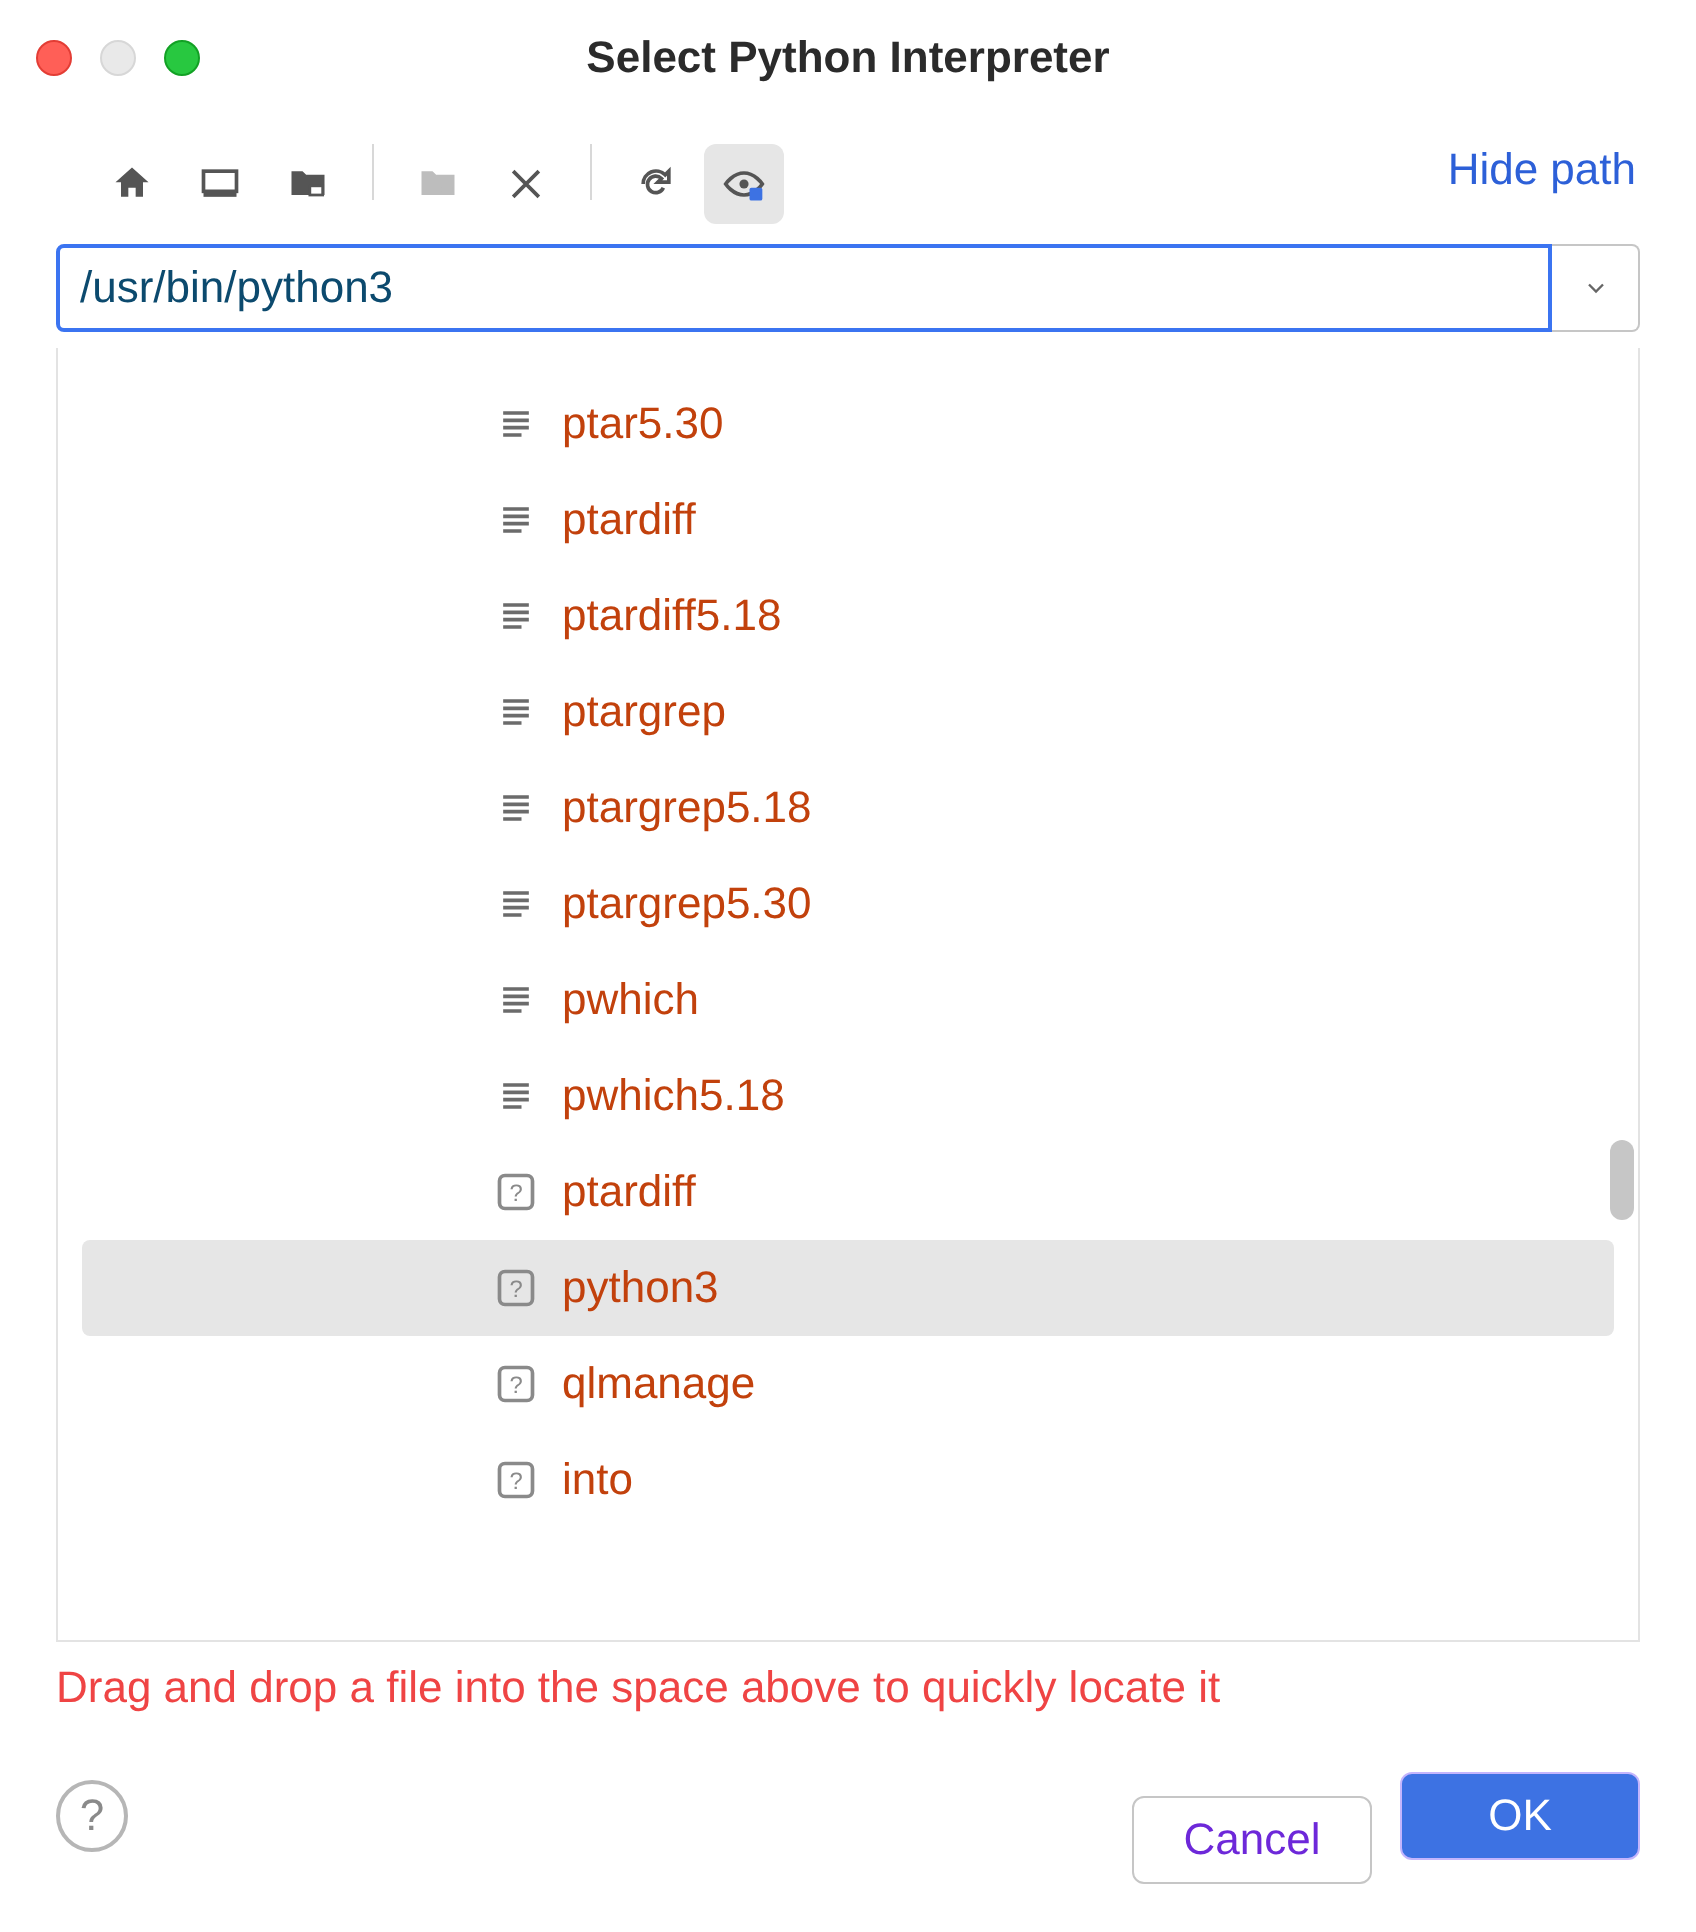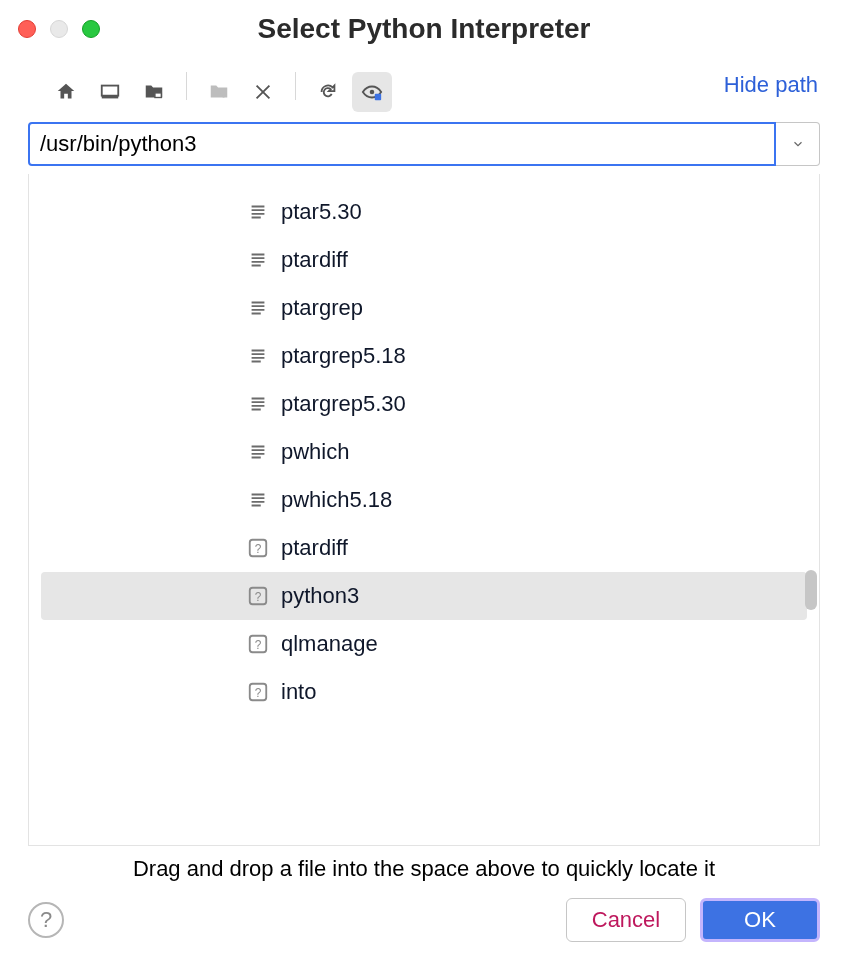--- a/index.html
+++ b/index.html
@@ -35,21 +35,21 @@
       width: 18px;
       height: 18px;
       border-radius: 50%;
     }
     .tl-red { background: #ff5f57; border:1px solid #e33d35; }
     .tl-yellow { background: #e9e9e9; border:1px solid #d7d7d7; }
     .tl-green { background: #28c840; border:1px solid #13a125; }
     .title {
       width: 100%;
       text-align: center;
-      font-size: 28px;
+      font-size: 22px;
       font-weight: 600;
       color: #2b2b2b;
     }
     .toolbar {
       display: flex;
       align-items: flex-start;
       padding: 14px 28px 10px 46px;
       gap: 4px;
     }
     .tool-btn {
@@ -85,21 +85,21 @@
       gap: 0;
     }
     .path-input {
       flex: 1;
       height: 44px;
       border: 2px solid #3b74f1;
       border-right: 2px solid #3b74f1;
       border-radius: 4px 0 0 4px;
       padding: 0 10px;
       font-size: 22px;
-      color: #000000;
+      color: #0c4a6e;
       outline: none;
     }
     .path-dropdown {
       width: 44px;
       height: 44px;
       border: 1px solid #c6c6c6;
       border-left: none;
       border-radius: 0 4px 4px 0;
       display: flex;
       align-items: center;
@@ -122,21 +122,21 @@
       top: 0; left: 0; right: 0;
       padding-top: 4px;
     }
     .list-item {
       display: flex;
       align-items: center;
       height: 48px;
       padding-left: 206px;
       gap: 12px;
       font-size: 22px;
-      color: #0f172a;
+      color: #c2410c;
       cursor: pointer;
       border-radius: 4px;
       margin: 0 12px;
     }
     .list-item.selected {
       background: #e6e6e6;
     }
     .file-icon {
       width: 22px;
       height: 22px;
@@ -151,23 +151,22 @@
       background: #c6c6c6;
       border-radius: 6px;
     }
     .partial-top {
       height: 10px;
       overflow: hidden;
       margin: 0 12px;
       position: relative;
     }
     .hint {
-      text-align: center;
-      font-size: 22px;
-      color: #000000;
+      font-size: 22px;
+      color: #ef4444;
       padding: 10px 28px 6px;
     }
     .footer {
       display: flex;
       align-items: center;
       padding: 10px 28px 24px 28px;
       gap: 14px;
     }
     .help-btn {
       width: 36px;
@@ -189,25 +188,26 @@
       border-radius: 6px;
       font-size: 22px;
       cursor: pointer;
       display:flex;
       align-items:center;
       justify-content:center;
     }
     .btn-cancel {
       background: #fff;
       border: 1px solid #c6c6c6;
-      color: #be185d;
+      color: #6d28d9;
+      margin-top: 25px;
     }
     .btn-ok {
       background: #3d72e3;
-      border: 3px solid #c4b5fd;
+      border: 1px solid #c4b5fd;
       color: #fff;
     }
   </style>
 </head>
 <body>
 
 <div class="window">
   <div class="titlebar">
     <div class="traffic-lights">
       <div class="traffic-light tl-red"></div>
@@ -284,20 +284,26 @@
         <div class="list-item">
           <svg class="file-icon" viewBox="0 0 24 24">
             <path d="M5 6h14M5 10h14M5 14h14M5 18h10" stroke="#6b6b6b" stroke-width="2" fill="none"></path>
           </svg>
           <span>ptardiff</span>
         </div>
         <div class="list-item">
           <svg class="file-icon" viewBox="0 0 24 24">
             <path d="M5 6h14M5 10h14M5 14h14M5 18h10" stroke="#6b6b6b" stroke-width="2" fill="none"></path>
           </svg>
+          <span>ptardiff5.18</span>
+        </div>
+        <div class="list-item">
+          <svg class="file-icon" viewBox="0 0 24 24">
+            <path d="M5 6h14M5 10h14M5 14h14M5 18h10" stroke="#6b6b6b" stroke-width="2" fill="none"></path>
+          </svg>
           <span>ptargrep</span>
         </div>
         <div class="list-item">
           <svg class="file-icon" viewBox="0 0 24 24">
             <path d="M5 6h14M5 10h14M5 14h14M5 18h10" stroke="#6b6b6b" stroke-width="2" fill="none"></path>
           </svg>
           <span>ptargrep5.18</span>
         </div>
         <div class="list-item">
           <svg class="file-icon" viewBox="0 0 24 24">

